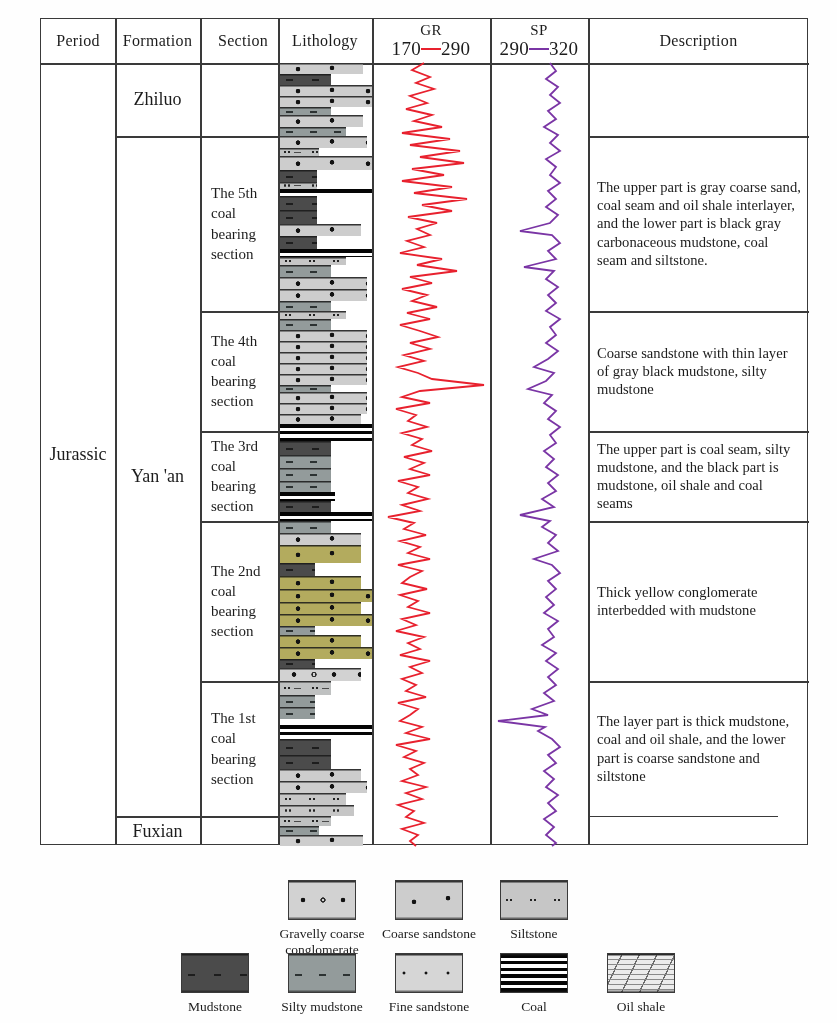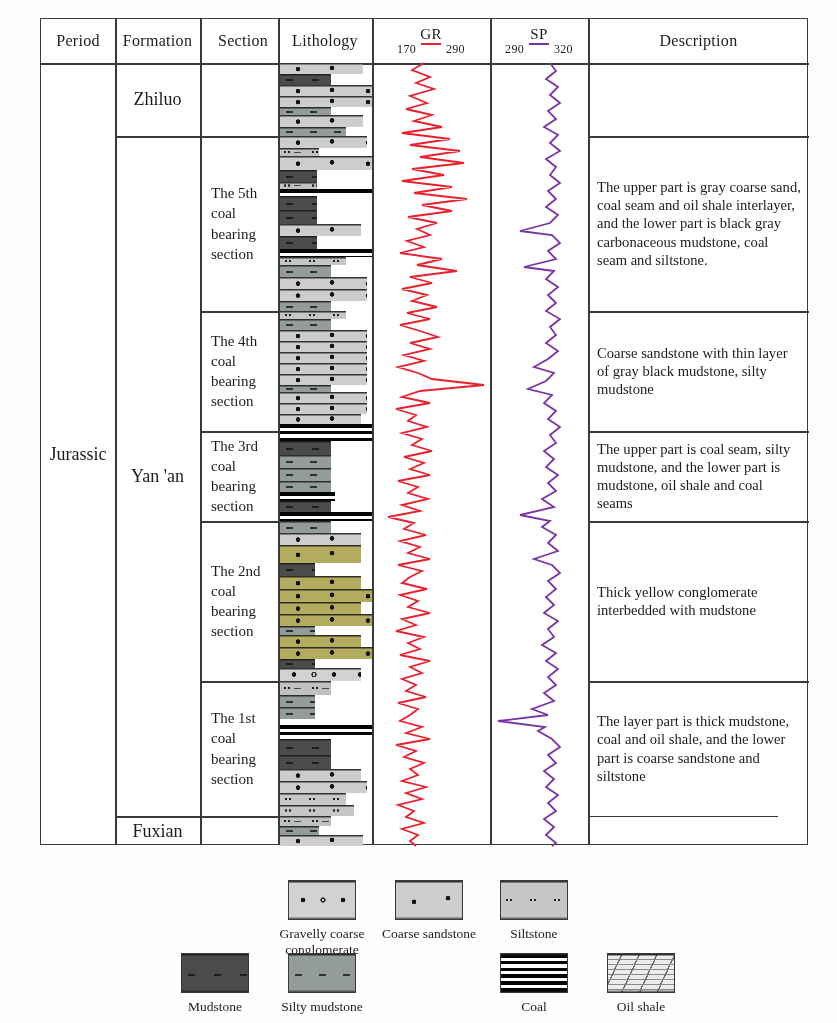--- a/index.html
+++ b/index.html
@@ -3,21 +3,21 @@
 <meta charset="utf-8">
 <style>
   html,body{margin:0;padding:0;background:#ffffff;}
   #stage{position:relative;width:837px;height:1023px;background:#fefefe;font-family:"Liberation Serif","DejaVu Serif",serif;color:#1c1c1c;overflow:hidden;}
   .table{position:absolute;left:40px;top:18px;width:768px;height:827px;border:1.6px solid #3a3a3a;box-sizing:border-box;background:#fff;}
   .vline{position:absolute;top:0;bottom:0;width:1.5px;background:#3a3a3a;}
   .hseg{position:absolute;height:1.5px;background:#3a3a3a;}
   .hdr{position:absolute;top:0;height:44px;display:flex;align-items:center;justify-content:center;font-size:16px;letter-spacing:.3px;}
   .hdr2{flex-direction:column;line-height:1.05;}
   .hdr2 .curvehdr{font-size:15px;}
-  .hdr2 .range{display:flex;gap:5px;font-size:12px;}
+  .hdr2 .range{display:flex;align-items:center;font-size:19px;}
   .legline{display:inline-block;width:20px;height:2.4px;}
   .cellTxt{position:absolute;display:flex;align-items:center;font-size:18px;}
   .centerTxt{justify-content:center;text-align:center;}
   .secTxt{line-height:1.35;font-size:15px;}
   .descTxt{font-size:14.6px;line-height:1.24;white-space:pre-line;text-align:left;}
   #beds{position:absolute;left:239px;top:44px;width:92px;height:783px;}
   .bed{box-sizing:border-box;box-shadow:inset 0 1.6px 0 rgba(25,25,25,.85);}
   .bed-gap{box-shadow:none;background:transparent;}
   .bed-cs{background:#cdcdcd;background-image:radial-gradient(circle at 18px 55%, #131313 2px, rgba(0,0,0,0) 2.6px),radial-gradient(circle at 52px 45%, #131313 2px, rgba(0,0,0,0) 2.6px);background-size:70px 100%;}
   .bed-fs{background:#d6d6d6;background-image:radial-gradient(circle at 8px 50%, #131313 1.3px, rgba(0,0,0,0) 1.7px);background-size:22px 100%;}
@@ -89,21 +89,21 @@
     <div class="cellTxt centerTxt" style="left:74px;width:85px;top:117px;height:680px">Yan 'an</div>
     <div class="cellTxt centerTxt" style="left:74px;width:85px;top:797px;height:30px">Fuxian</div>
 
     <div id="cells">
         <div class="cellTxt secTxt" style="left: 170px; width: 62px; top: 117px; height: 175px;">The 5th coal bearing section</div>
         <div class="cellTxt descTxt" style="left: 556px; width: 205px; top: 117px; height: 175px;">The upper part is gray coarse sand, coal seam and oil shale interlayer,
 and the lower part is black gray carbonaceous mudstone, coal seam and siltstone.</div>
         <div class="cellTxt secTxt" style="left: 170px; width: 62px; top: 292px; height: 120px;">The 4th coal bearing section</div>
         <div class="cellTxt descTxt" style="left: 556px; width: 205px; top: 292px; height: 120px;">Coarse sandstone with thin layer of gray black mudstone, silty mudstone</div>
         <div class="cellTxt secTxt" style="left: 170px; width: 62px; top: 412px; height: 90px;">The 3rd coal bearing section</div>
-        <div class="cellTxt descTxt" style="left: 556px; width: 205px; top: 412px; height: 90px;">The upper part is coal seam, silty mudstone, and the lower part is mudstone, oil shale and coal seams</div>
+        <div class="cellTxt descTxt" style="left: 556px; width: 205px; top: 412px; height: 90px;">The upper part is coal seam, silty mudstone, and the black part is mudstone, oil shale and coal seams</div>
         <div class="cellTxt secTxt" style="left: 170px; width: 62px; top: 502px; height: 160px;">The 2nd coal bearing section</div>
         <div class="cellTxt descTxt" style="left: 556px; width: 205px; top: 502px; height: 160px;">Thick yellow conglomerate interbedded with mudstone</div>
         <div class="cellTxt secTxt" style="left: 170px; width: 62px; top: 662px; height: 135px;">The 1st coal bearing section</div>
         <div class="cellTxt descTxt" style="left: 556px; width: 205px; top: 662px; height: 135px;">The layer part is thick mudstone, coal and oil shale, and the lower part is coarse sandstone and siltstone</div>
       </div>
 
     <div id="beds">
         <div class="bed bed-cs" style="height: 11px; width: 90%;"></div>
         <div class="bed bed-md" style="height: 11px; width: 55%;"></div>
         <div class="bed bed-cs" style="height: 11px; width: 100%;"></div>
@@ -198,20 +198,24 @@
         <div class="leg-label">Siltstone</div>
       </div>
       <div class="leg-item" style="left: 141px; top: 73px;">
         <div class="leg-swatch bed bed-md"></div>
         <div class="leg-label">Mudstone</div>
       </div>
       <div class="leg-item" style="left: 248px; top: 73px;">
         <div class="leg-swatch bed bed-sm"></div>
         <div class="leg-label">Silty mudstone</div>
       </div>
+      <div class="leg-item" style="left: 355px; top: 73px;">
+        <div class="leg-swatch bed bed-fs"></div>
+        <div class="leg-label">Fine sandstone</div>
+      </div>
       <div class="leg-item" style="left: 460px; top: 73px;">
         <div class="leg-swatch bed bed-coal"></div>
         <div class="leg-label">Coal</div>
       </div>
       <div class="leg-item" style="left: 567px; top: 73px;">
         <div class="leg-swatch bed bed-os"></div>
         <div class="leg-label">Oil shale</div>
       </div>
     </div>
 </div>

